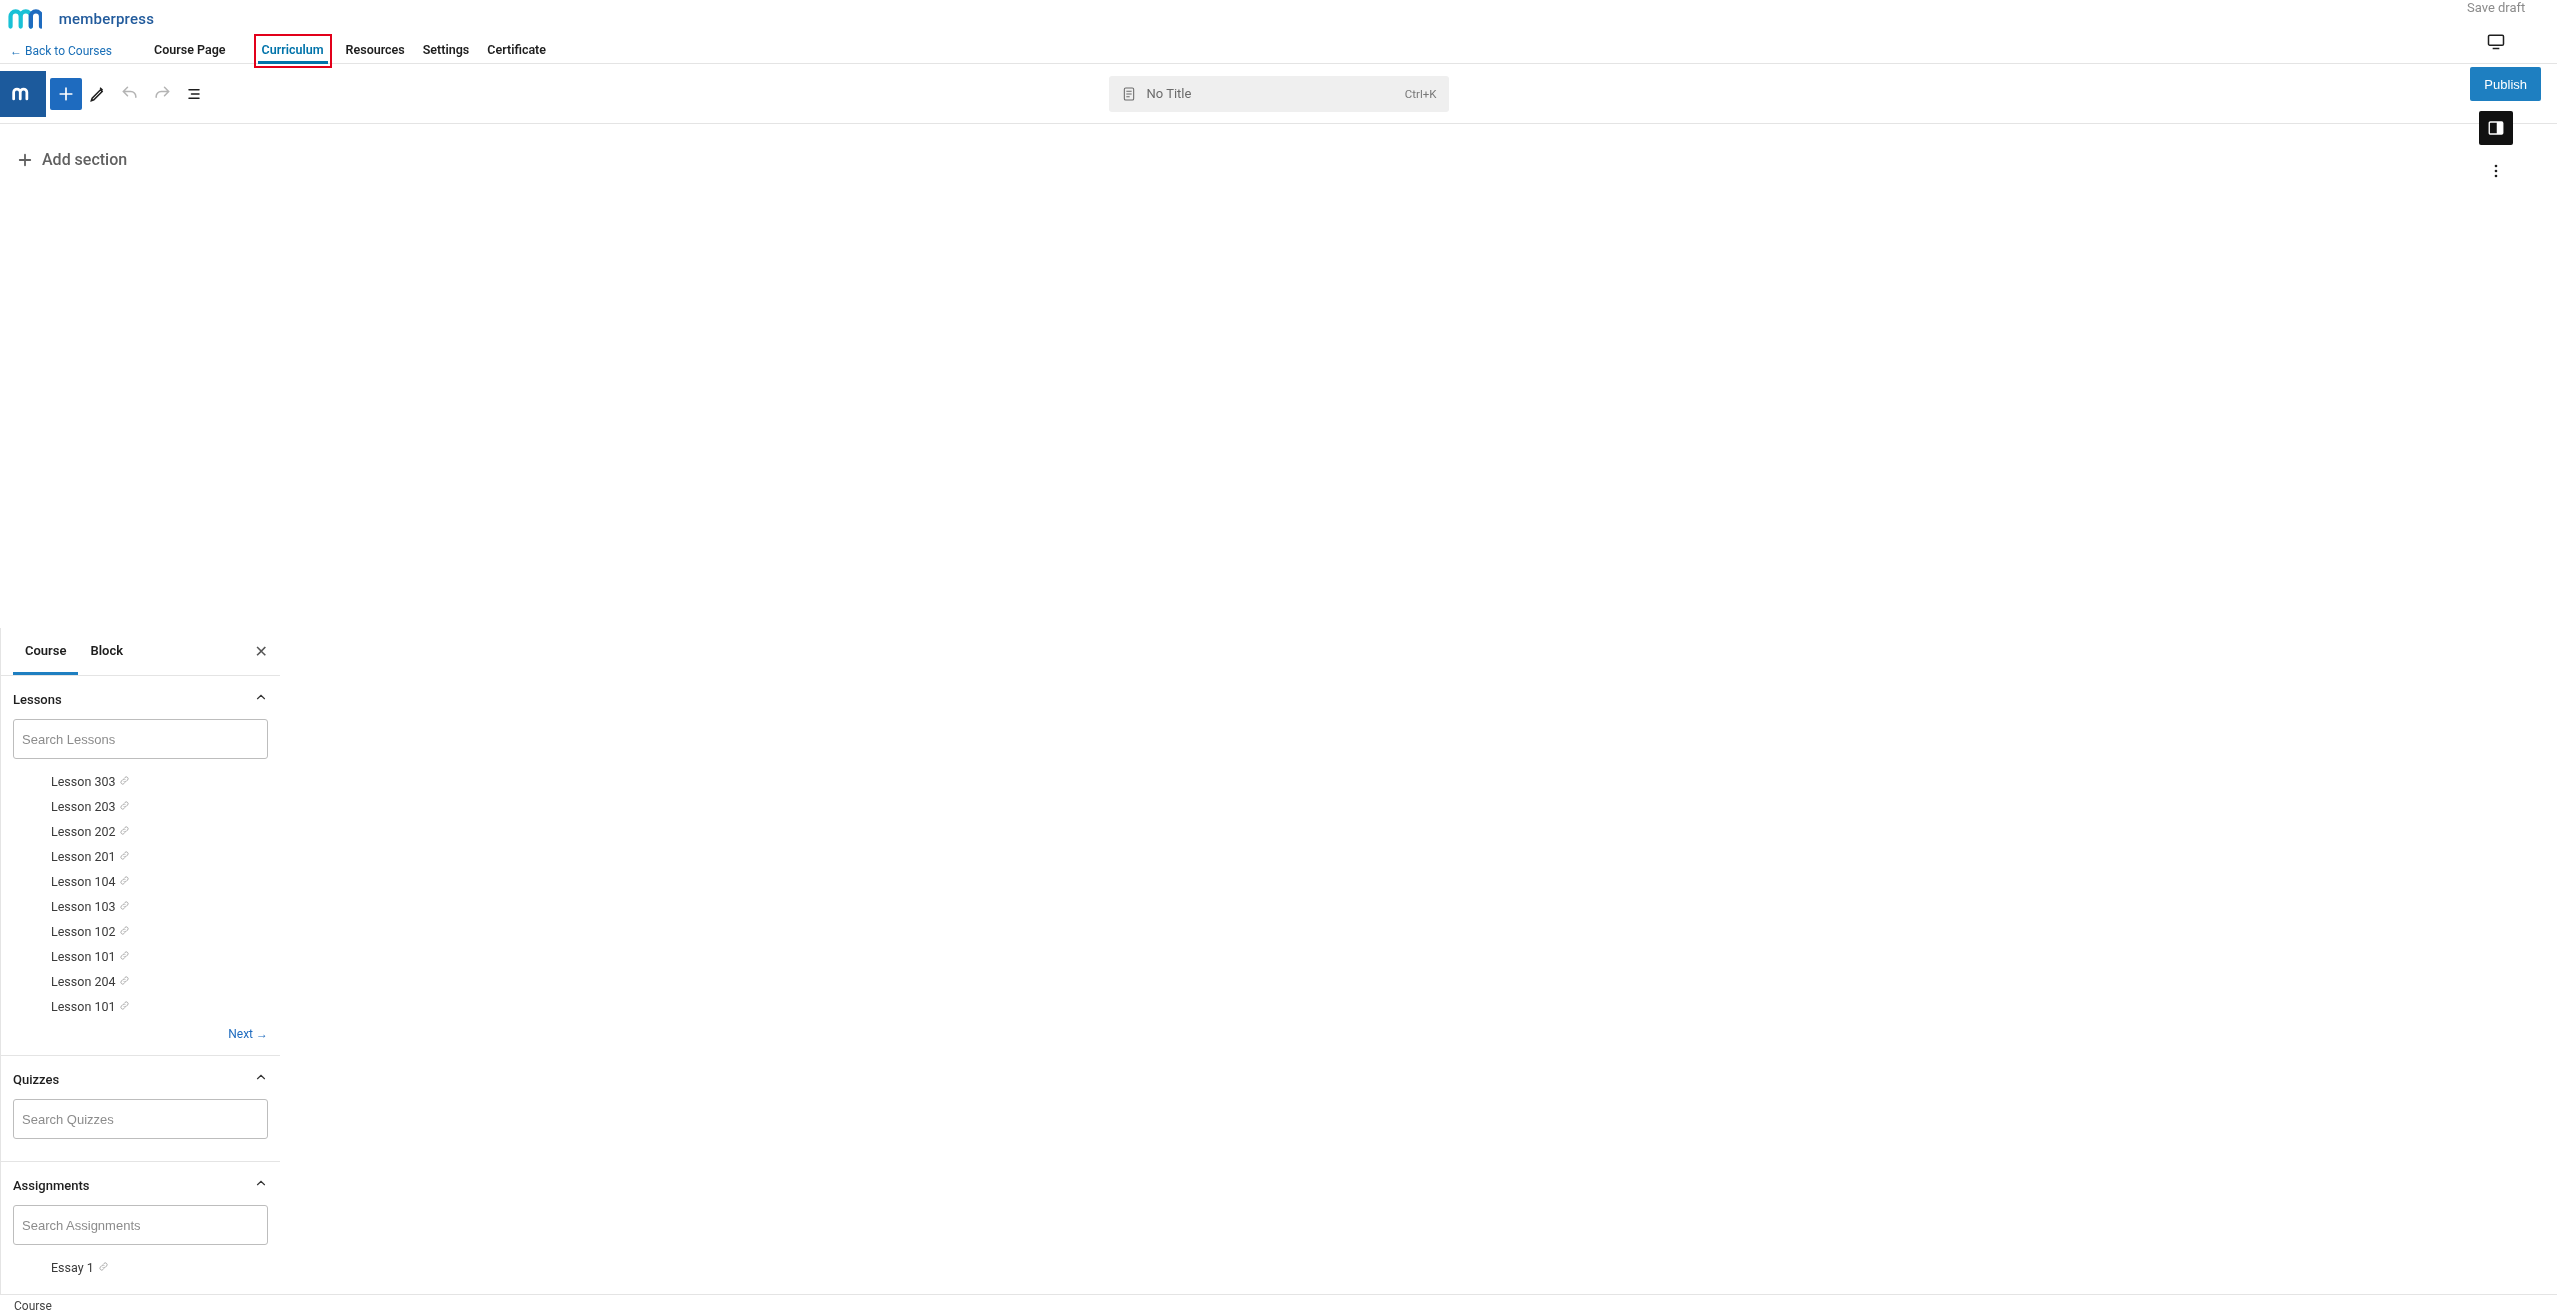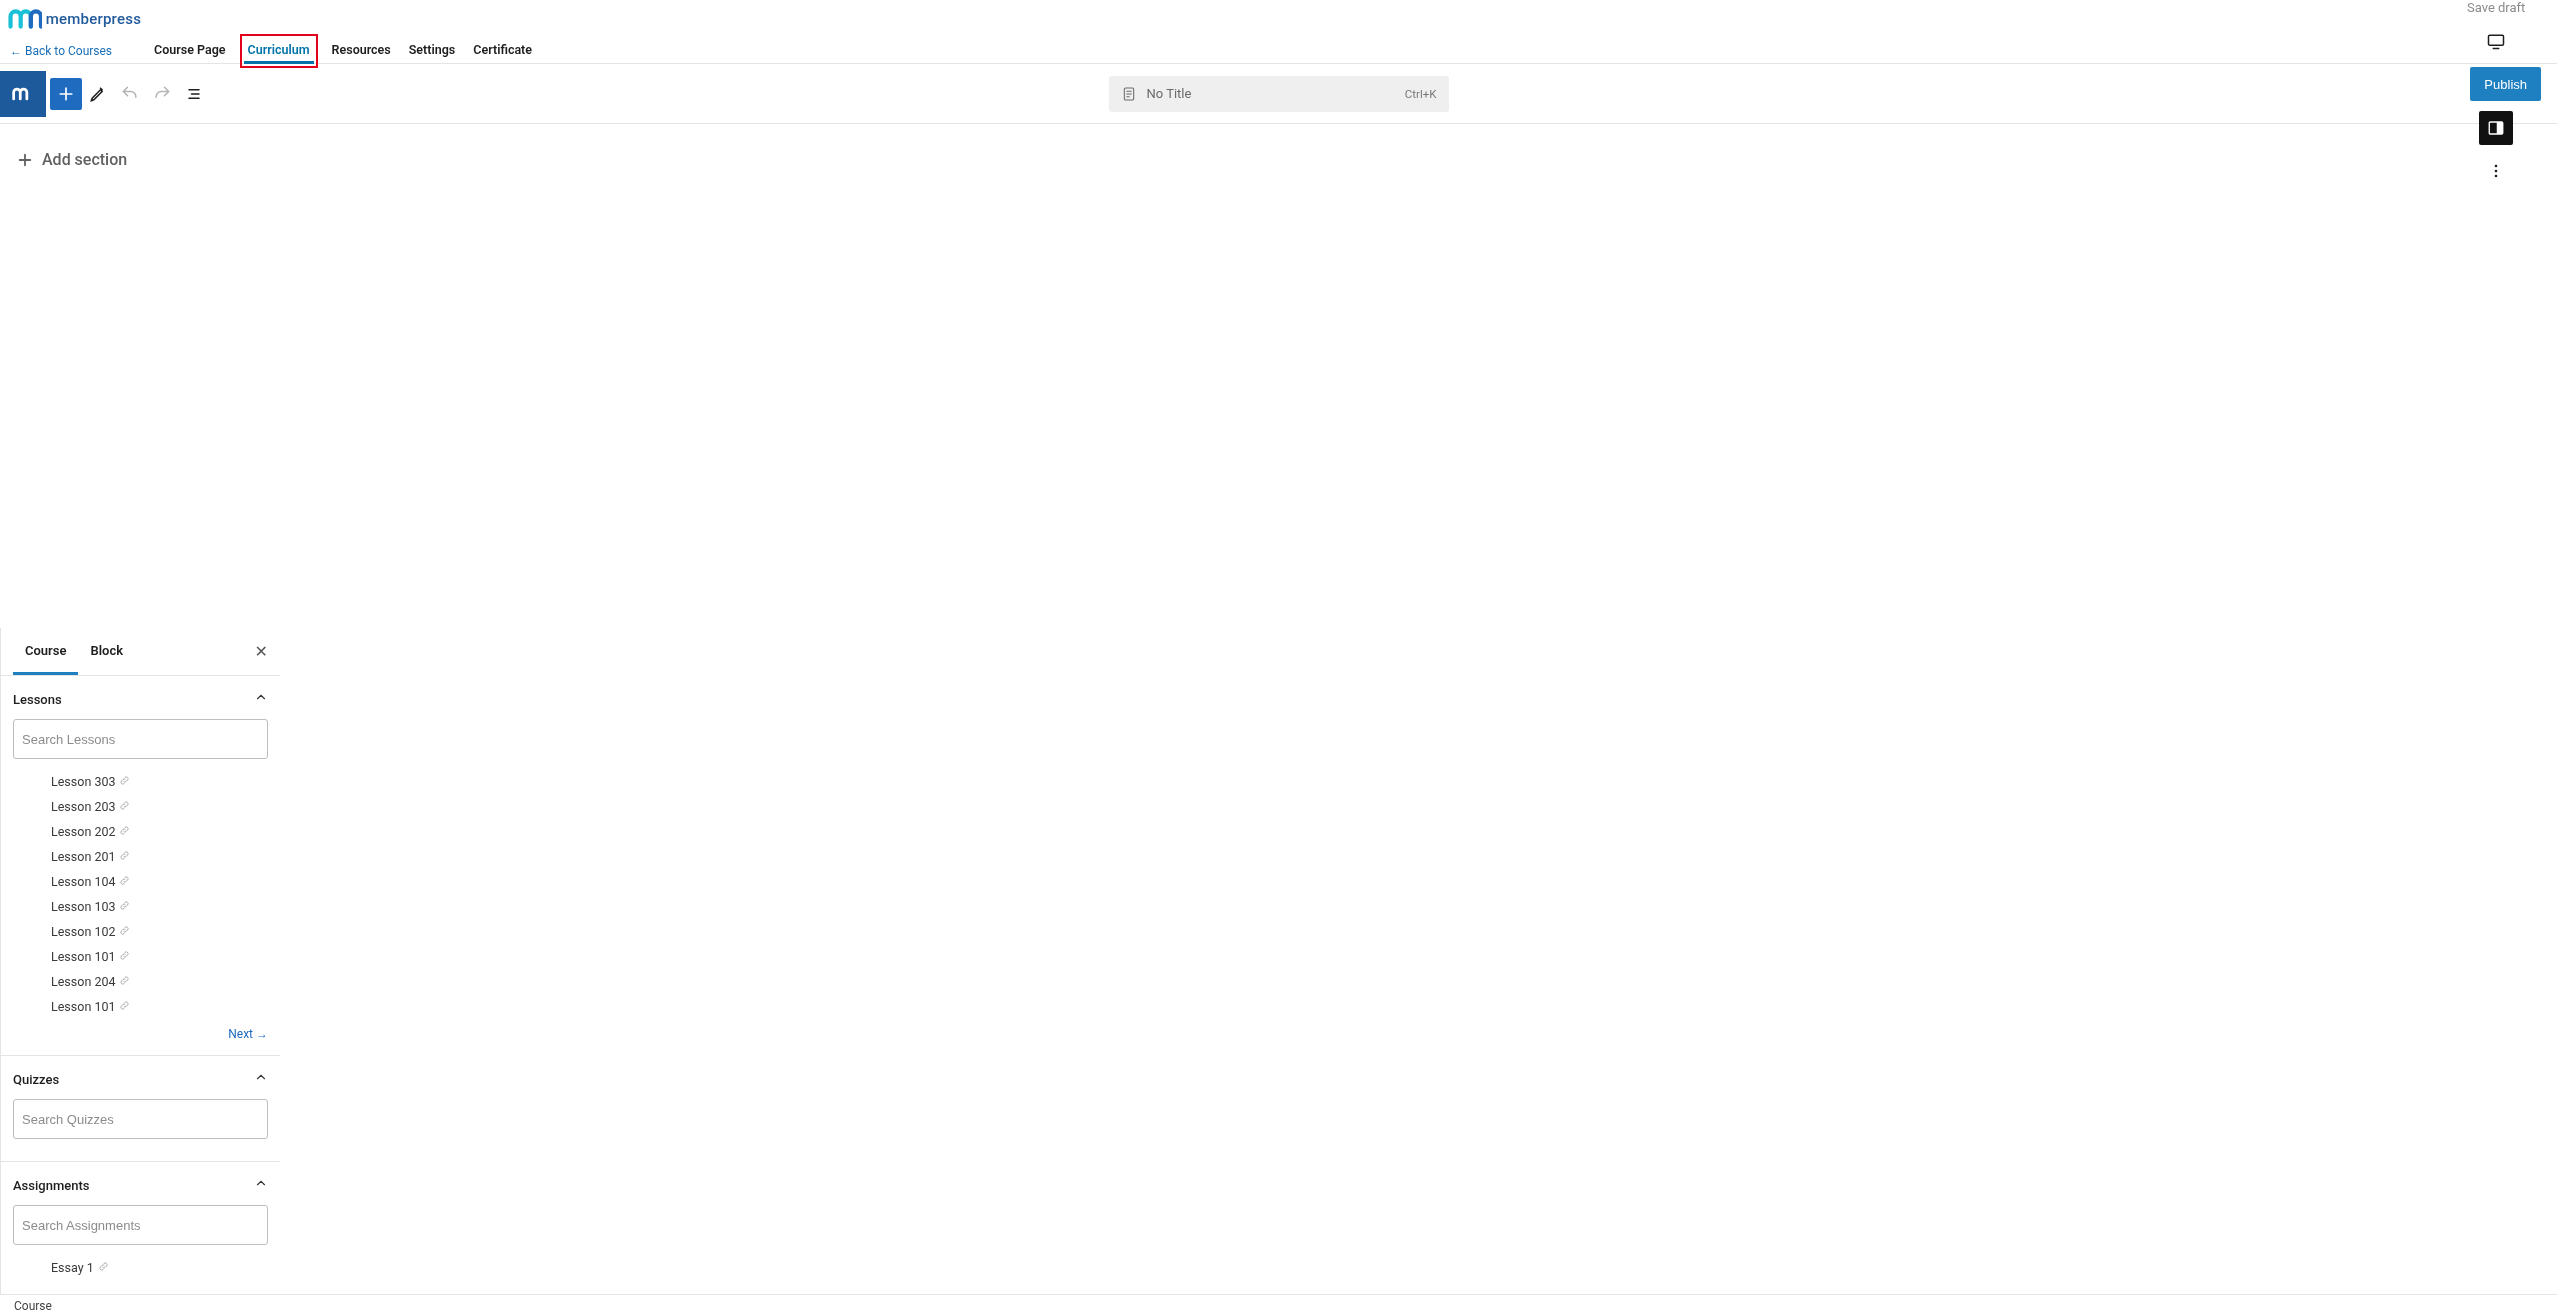--- a/index.html
+++ b/index.html
@@ -1,27 +1,27 @@
 <!DOCTYPE html>
 <html><head>
 <meta charset="utf-8">
 <style>
   * { box-sizing: border-box; margin: 0; padding: 0; }
   html, body { height: 100%; font-family: -apple-system, BlinkMacSystemFont, "Segoe UI", Roboto, sans-serif; font-size: 13px; color: #1e1e1e; background:#fff; }
   
   .brandbar { height: 38px; display:flex; align-items:center; padding:0 8px; gap:6px; }
-  .brandmark { display:flex; align-items:center; gap:4px; }
+  .brandmark { display:flex; align-items:center; gap:17px; }
   .brandmark svg { height:22px; }
   .brandtxt { color:#225b9c; font-weight:500; font-size:15px; letter-spacing:0.2px; }
   
   .navbar { height:26px; display:flex; align-items:center; padding:0 10px 0 10px; gap:18px; border-bottom:1px solid #e4e4e4; }
   .backlink { color:#1a6fb7; font-size:12px; display:flex; align-items:center; gap:5px; cursor:pointer; margin-right:24px; }
   .backlink span.arr { display:inline-block; width:10px; }
   .navtab { color:#1e1e1e; font-size:12.5px; font-weight:600; cursor:pointer; padding:4px 0 7px 0; position:relative; }
-  .navtab.active { color:#0073aa; }
+  .navtab.active { color:#0073aa;margin-left:14px; }
   .navtab.active::after { content:""; position:absolute; left:0; right:0; bottom:0; height:3px; background:#0073aa; }
   .navtab.highlight { outline:2px solid #e2001a; outline-offset:2px; padding-left:4px; padding-right:4px; }
   
   .toolbar { height:60px; display:flex; align-items:center; padding:0 16px 0 0; border-bottom:1px solid #e4e4e4; position:relative; }
   .wp-logo { width:46px; height:46px; background:#1c5a9c; display:flex; align-items:center; justify-content:center; margin-right:4px; }
   .wp-logo svg { width:22px; height:22px; }
   .sq-btn { width:32px; height:32px; display:flex; align-items:center; justify-content:center; border:none; background:transparent; cursor:pointer; color:#1e1e1e; border-radius:2px; }
   .sq-btn.primary { background:#1e6bbf; color:#fff; }
   .sq-btn.muted { color:#b4b4b4; cursor:default; }
   .sq-btn svg { width:20px; height:20px; }

